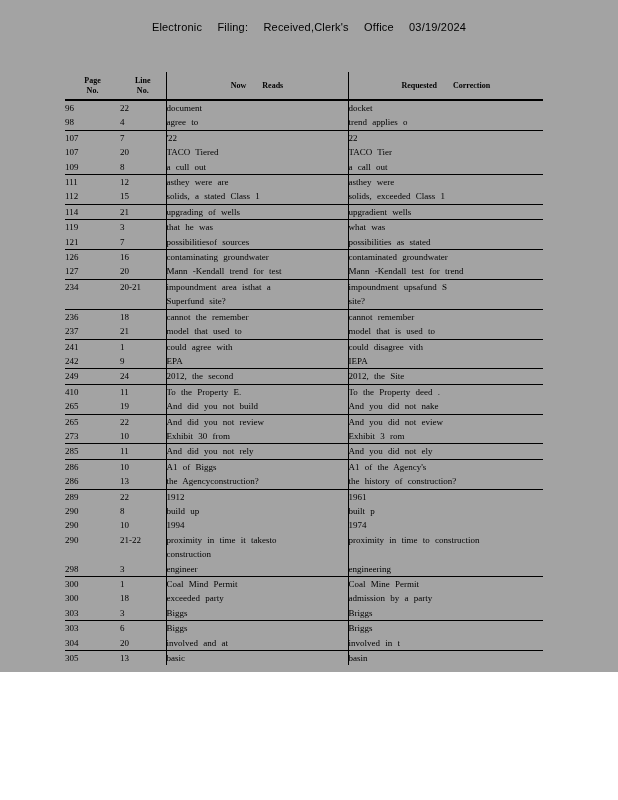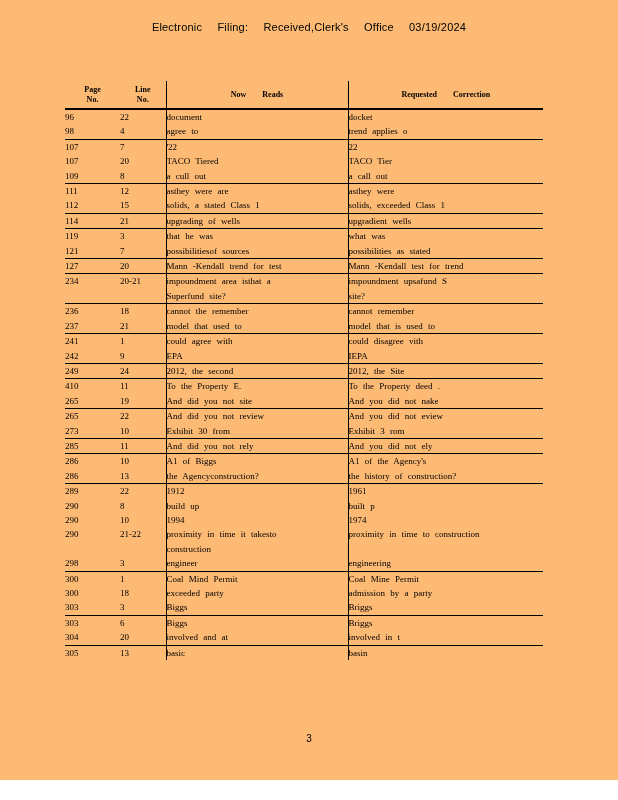--- a/index.html
+++ b/index.html
@@ -3,22 +3,22 @@
 <meta charset="utf-8">
 <style>
   html, body {
     margin: 0;
     padding: 0;
     background: #ffffff;
   }
   .page {
     position: relative;
     width: 618px;
-    height: 780px;
-    background: #fdba74;
+    height: 672px;
+    background: #a3a3a3;
     color: #000000;
     overflow: hidden;
   }
   .doc-title {
     position: absolute;
     top: 21px;
     left: 0;
     width: 100%;
     text-align: center;
     font-family: "Liberation Sans", sans-serif;
@@ -29,21 +29,20 @@
   }
   table.errata {
     position: absolute;
     left: 65px;
     top: 72px;
     width: 478px;
     border-collapse: collapse;
     table-layout: fixed;
     font-family: "Liberation Serif", serif;
     color: #000000;
-    margin-top: 9px;
   }
   col.w1 { width: 55px; }
   col.w2 { width: 46px; }
   col.w3 { width: 182px; }
   col.w4 { width: 195px; }
   thead th {
     font-weight: bold;
     font-size: 8px;
     text-align: center;
     vertical-align: middle;
@@ -173,20 +172,26 @@
     </tr>
         <tr>
       <td class="c1">121</td>
       <td class="c2">7</td>
       <td class="c3">possibilitiesof sources</td>
       <td class="c4">possibilities as stated</td>
     </tr>
       </tbody>
       <tbody class="group">
         <tr>
+      <td class="c1">126</td>
+      <td class="c2">16</td>
+      <td class="c3">contaminating groundwater</td>
+      <td class="c4">contaminated groundwater</td>
+    </tr>
+        <tr>
       <td class="c1">127</td>
       <td class="c2">20</td>
       <td class="c3">Mann -Kendall trend for test</td>
       <td class="c4">Mann -Kendall test for trend</td>
     </tr>
       </tbody>
       <tbody class="group">
         <tr>
       <td class="c1">234</td>
       <td class="c2">20-21</td>
@@ -235,21 +240,21 @@
       <tbody class="group">
         <tr>
       <td class="c1">410</td>
       <td class="c2">11</td>
       <td class="c3">To the Property E.</td>
       <td class="c4">To the Property deed .</td>
     </tr>
         <tr>
       <td class="c1">265</td>
       <td class="c2">19</td>
-      <td class="c3">And did you not site</td>
+      <td class="c3">And did you not build</td>
       <td class="c4">And you did not nake</td>
     </tr>
       </tbody>
       <tbody class="group">
         <tr>
       <td class="c1">265</td>
       <td class="c2">22</td>
       <td class="c3">And did you not review</td>
       <td class="c4">And you did not eview</td>
     </tr>

